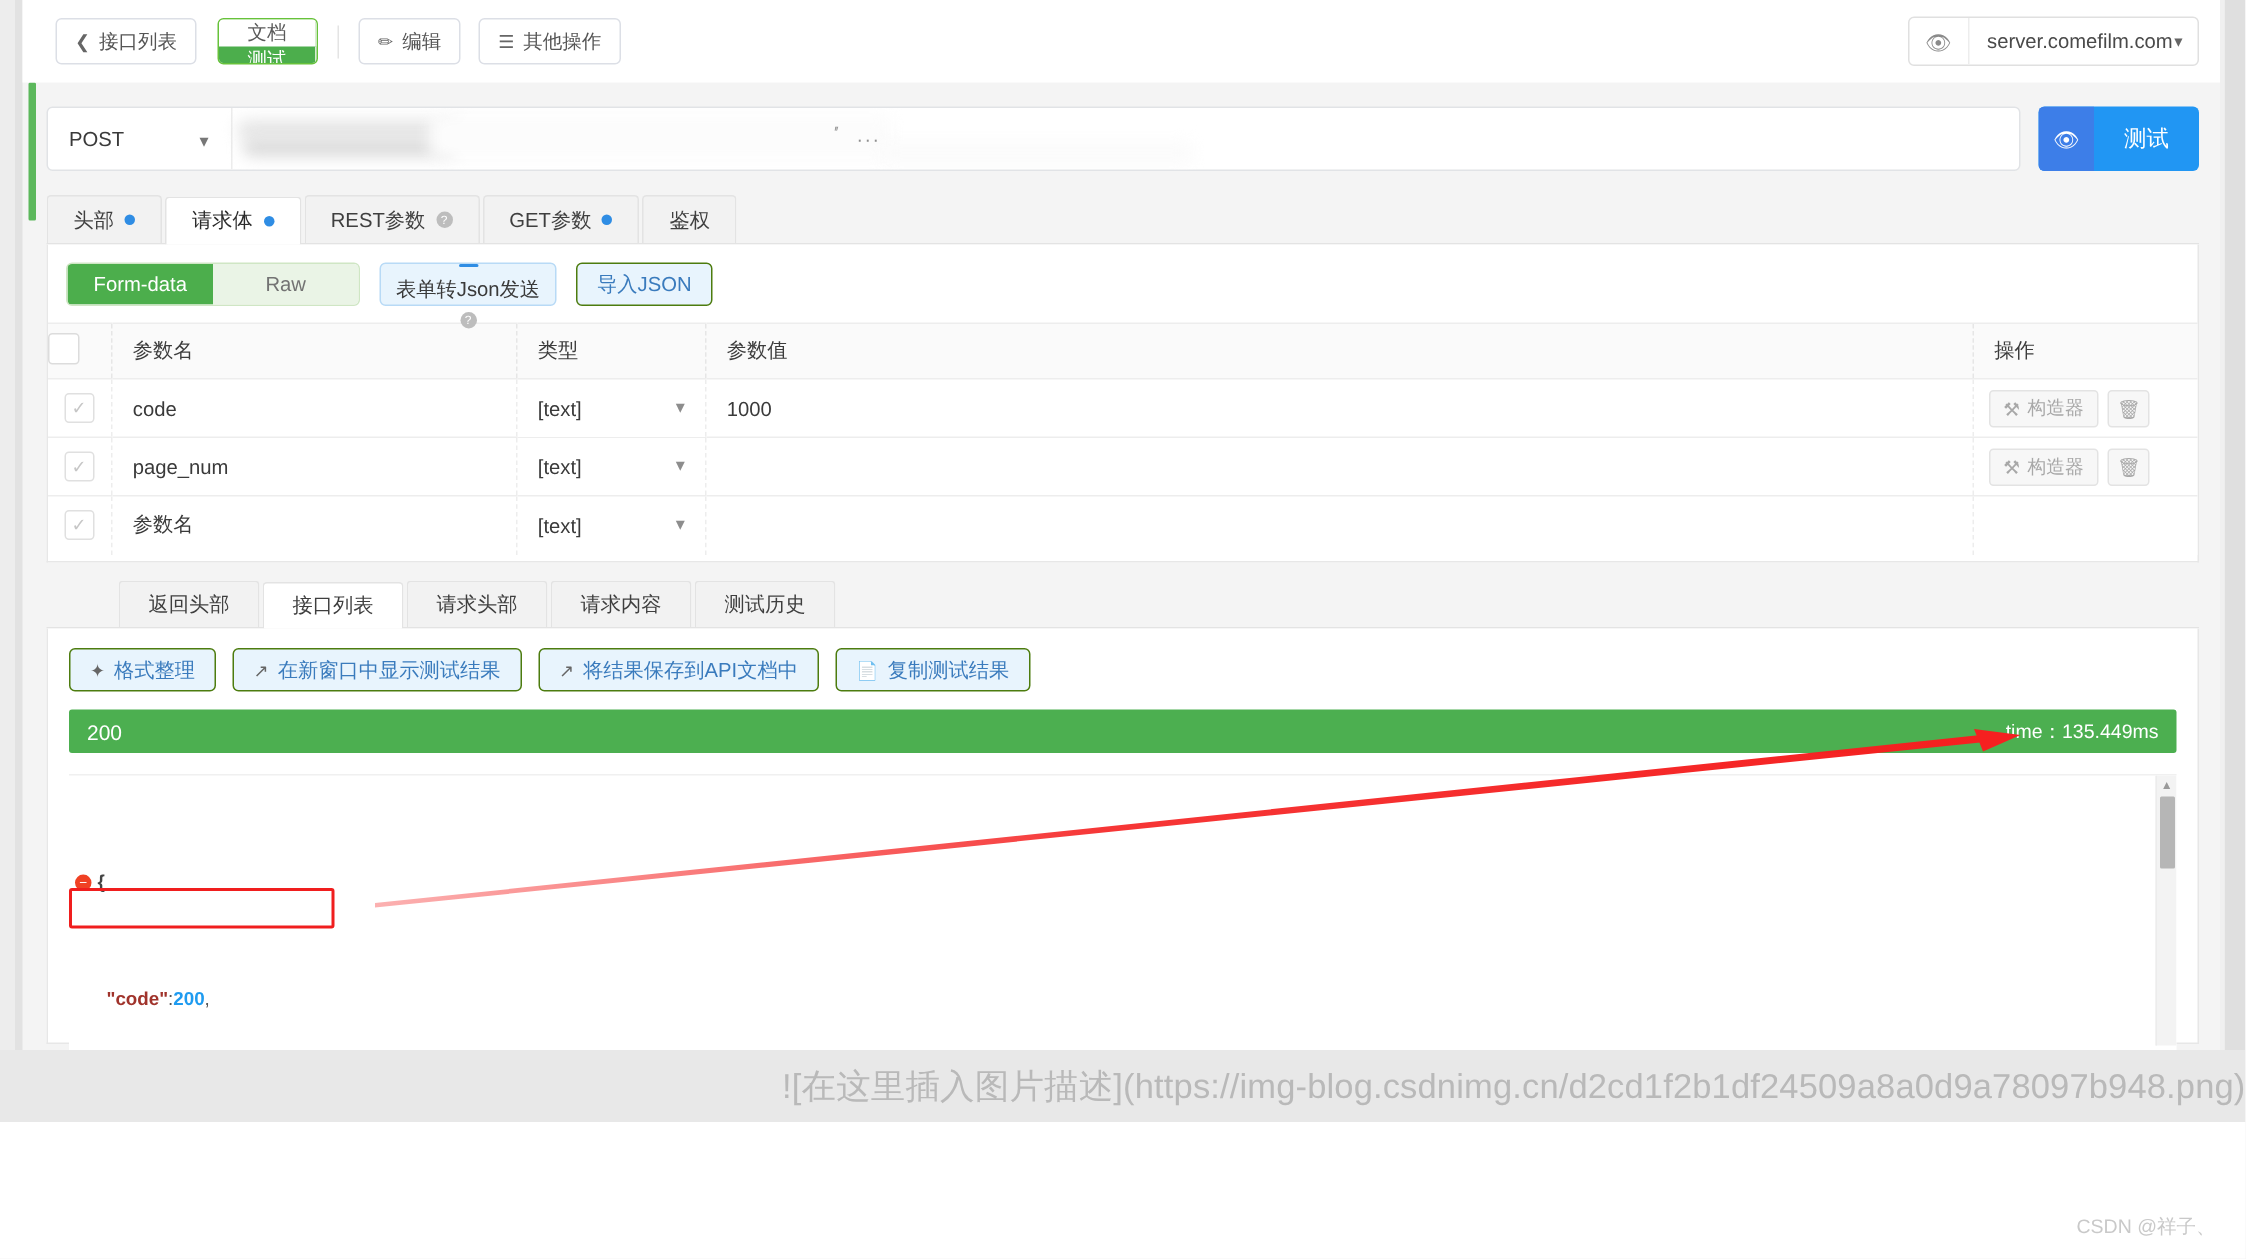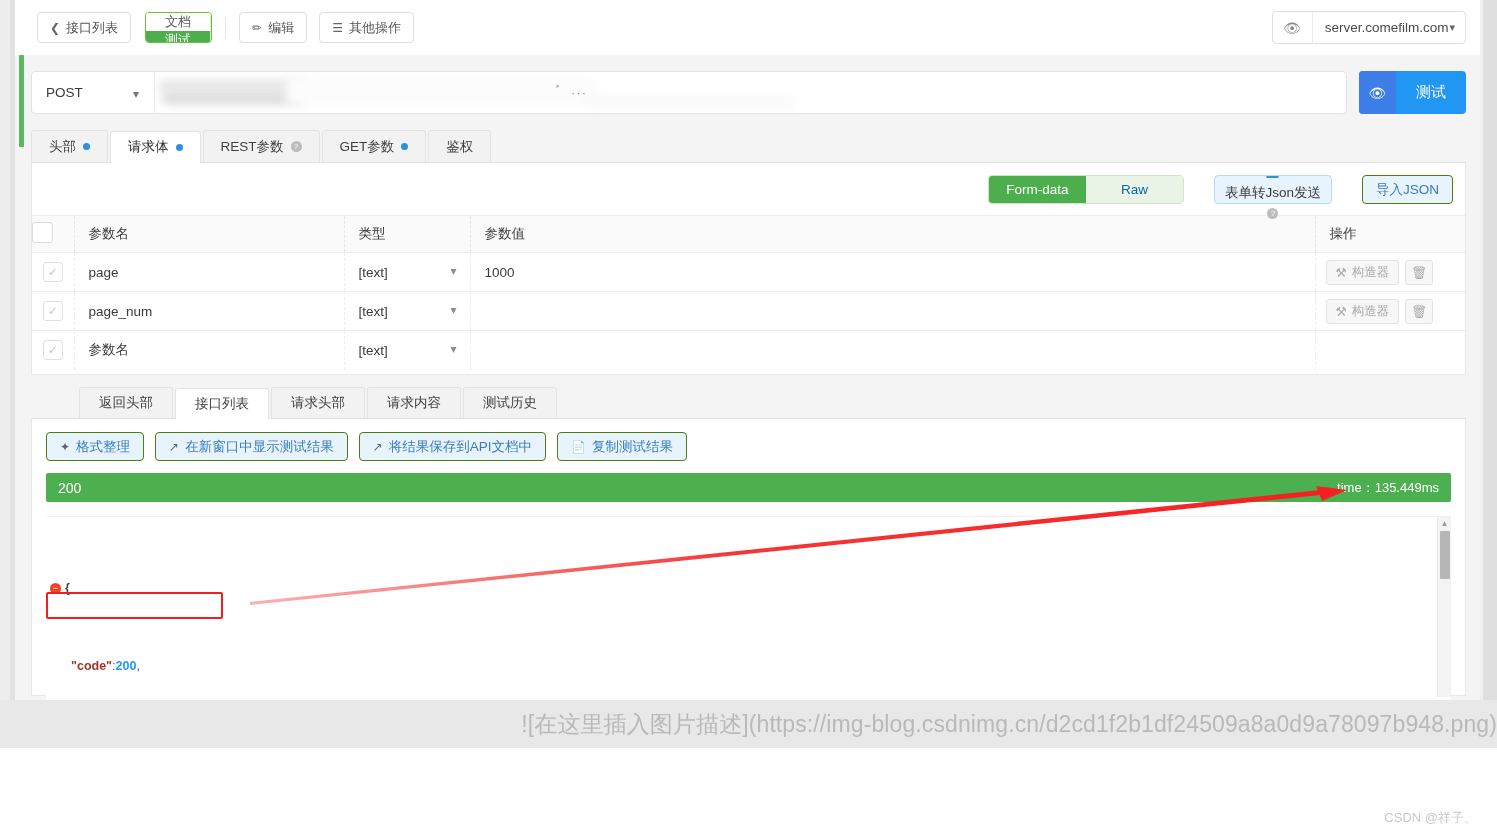--- a/index.html
+++ b/index.html
@@ -105,25 +105,25 @@
   .qico {
     width:11px; height:11px; border-radius:50%; background:#bdbdbd; color:#fff;
     font-size:8px; line-height:11px; text-align:center; display:inline-block;
   }
 
   
   .panel {
     position:absolute; left:31px; top:163px; right:31px; height:212px;
     background:#ffffff; border:1px solid #e7e7e7; border-top:none;
   }
-  .toolrow { display:flex; align-items:center; padding:12px 12px 11px 12px; gap:30px;justify-content:flex-end; }
+  .toolrow { display:flex; align-items:center; padding:12px 12px 11px 12px; gap:13px; }
   .fd-seg { display:inline-flex; border:1px solid #cfe6c4; border-radius:4px; overflow:hidden; height:29px; }
   .fd-seg .s { display:flex; align-items:center; justify-content:center; width:97px; font-size:13.5px; cursor:pointer; }
   .fd-seg .s.on { background:#4cae4c; color:#fff; }
-  .fd-seg .s.off { background:#eaf4e6; color:#0369a1; }
+  .fd-seg .s.off { background:#eaf4e6; color:#737373; }
   .cbox-btn {
     height:29px; border:1px solid #b8daf6; background:#e8f4fd; border-radius:4px;
     display:flex; align-items:center; gap:6px; padding:0 10px; font-size:13.5px; color:#3a3a3a; cursor:pointer;flex-direction:column;
   }
   .cbox { width:13px; height:13px; border:1px solid #2f8de4; border-radius:2px; background:#fff; }
   .btn-blue {
     height:29px; border:1px solid #4d7c0f; background:#e8f4fd; border-radius:4px;
     display:flex; align-items:center; padding:0 13px; font-size:13.5px; color:#3a7bbd; cursor:pointer;
   }
 
@@ -355,21 +355,21 @@
           <th>类型</th>
           <th>参数值</th>
           <th>操作</th>
         </tr>
       </thead>
       <tbody>
         <tr>
           <td class="chkcell">
             <span class="chk">✓</span>
           </td>
-          <td>page</td>
+          <td>code</td>
           <td class="typecell">
             <span>[text]</span>
             <span class="cv">▾</span>
           </td>
           <td>1000</td>
           <td class="opcell">
             <div class="op-wrap">
               <span class="op-btn">
                 <span>⚒</span>
                 <span>构造器</span>

